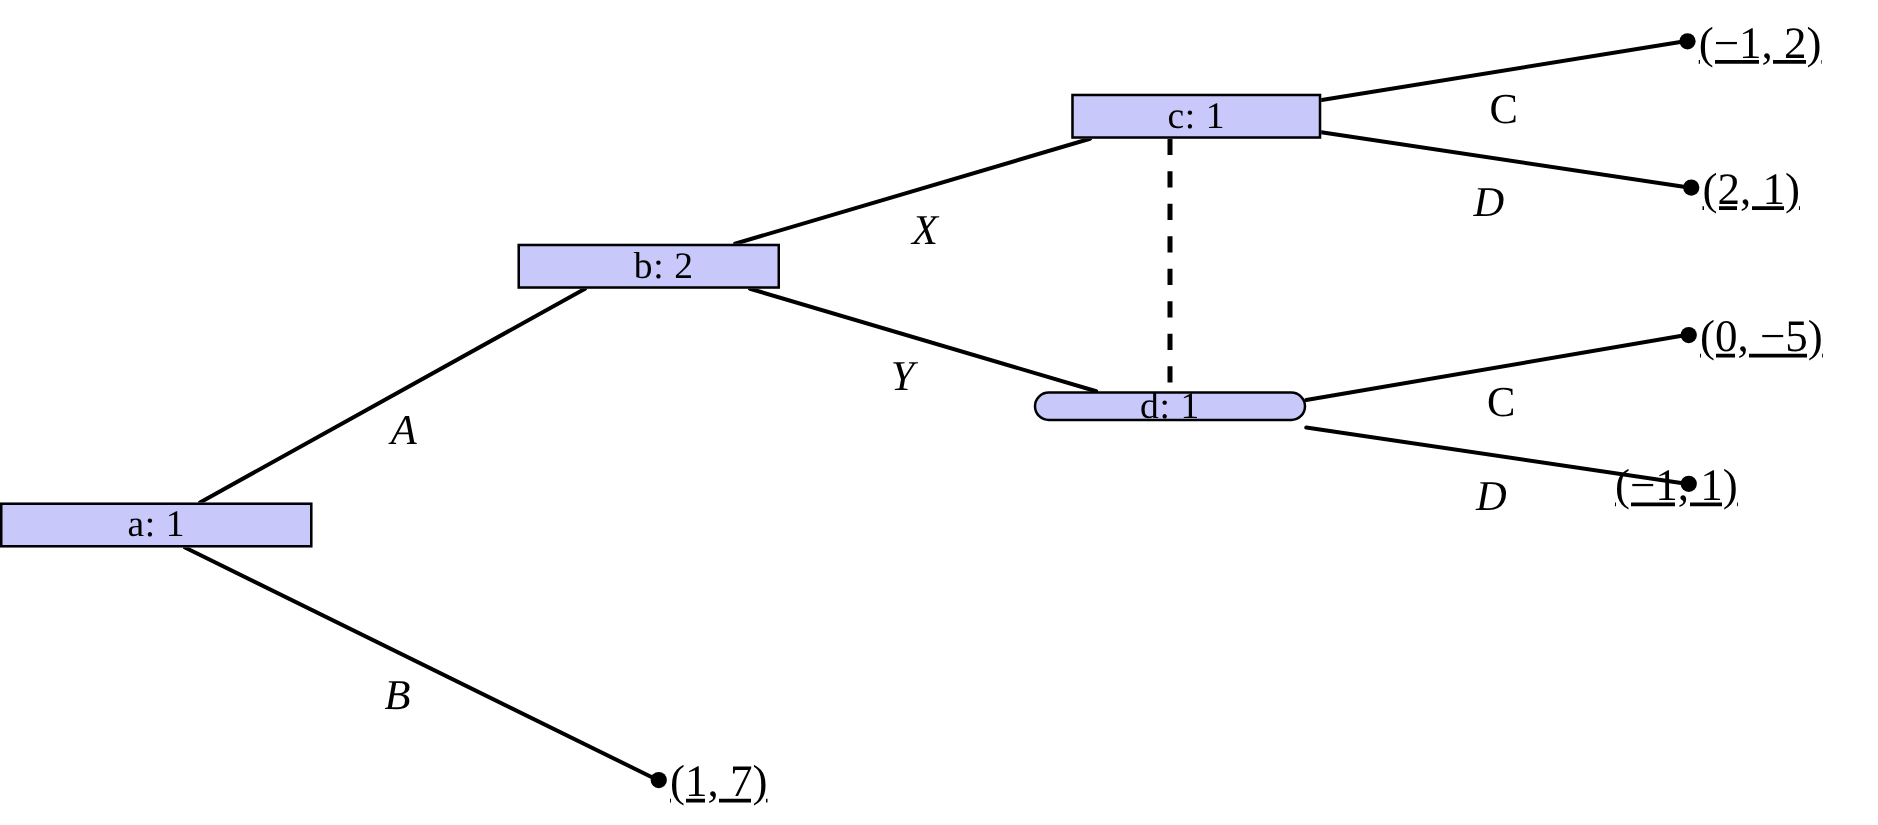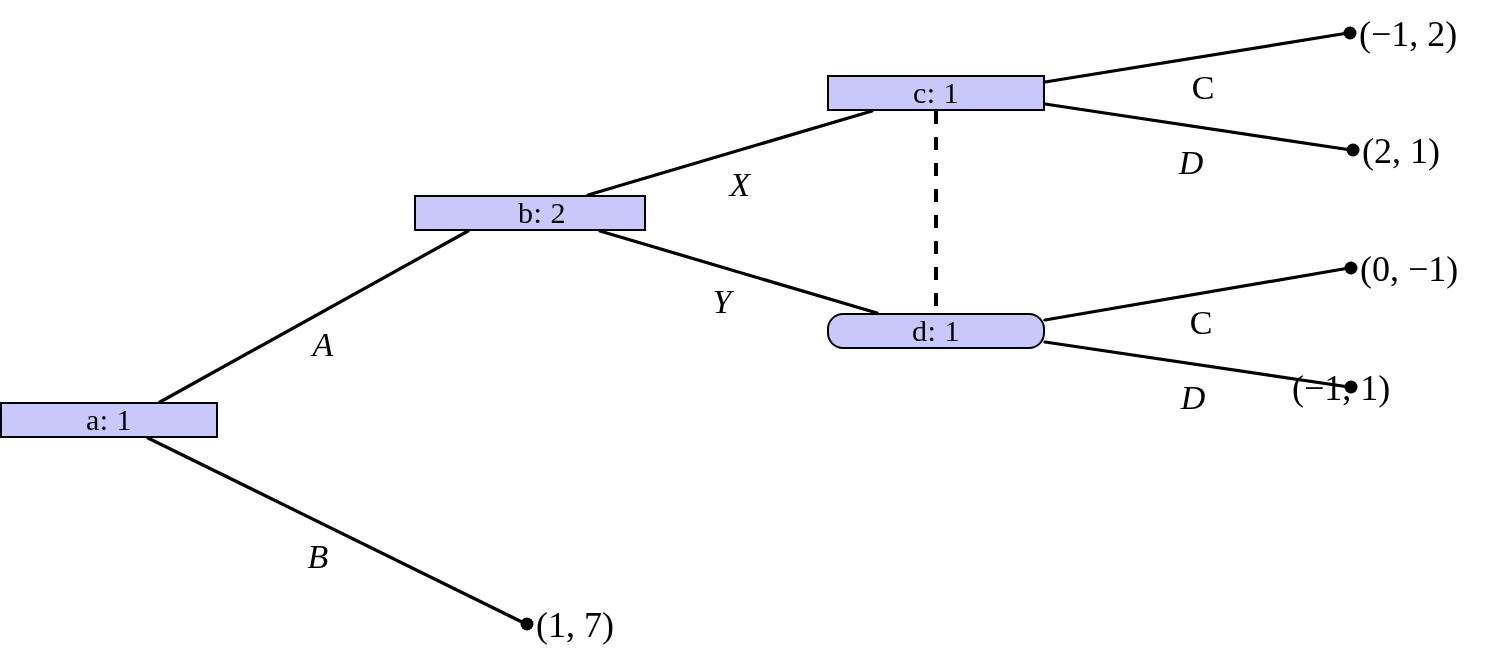--- a/index.html
+++ b/index.html
@@ -47,20 +47,21 @@
   }
   .edge-label.italic { font-style: italic; }
   .edge-label.roman { font-style: normal; }
   .payoff-label {
     position: absolute;
     font-family: "Liberation Serif", "DejaVu Serif", serif;
     font-size: 36px;
     color: #000000;
     white-space: nowrap;
     transform: translate(0, -50%);
+    text-decoration: underline;
   }
 </style>
 </head>
 <body>
 
 <div id="diagram-root">
 
   <svg id="tree-canvas" viewBox="0 0 1502 660" preserveAspectRatio="none" aria-hidden="true">
     <g id="edge-lines">
         <line x1="160" y1="402" x2="468" y2="231" stroke="#000000" stroke-width="3.2" stroke-linecap="round"></line>
@@ -78,44 +79,44 @@
     <g id="terminal-dots">
         <circle cx="1350" cy="33" r="6.5" fill="#000000"></circle>
         <circle cx="1353" cy="150" r="6.5" fill="#000000"></circle>
         <circle cx="1351" cy="268" r="6.5" fill="#000000"></circle>
         <circle cx="1351" cy="387" r="6.5" fill="#000000"></circle>
         <circle cx="527" cy="624" r="6.5" fill="#000000"></circle>
       </g>
   </svg>
 
   <div id="node-layer">
-      <div class="node-box" style="left: 0px; top: 402px; width: 218px; height: 36px;">
+      <div class="node-box" style="left: 0px; top: 402px; width: 250px; height: 36px;">
         <span>a:  1</span>
       </div>
-      <div class="node-box" style="left: 414px; top: 195px; width: 232px; height: 36px; padding-left: 24px;">
+      <div class="node-box" style="left: 414px; top: 195px; width: 210px; height: 36px; padding-left: 24px;">
         <span>b:  2</span>
       </div>
-      <div class="node-box" style="left: 827px; top: 75px; width: 218px; height: 36px;">
+      <div class="node-box" style="left: 857px; top: 75px; width: 200px; height: 36px;">
         <span>c:  1</span>
       </div>
-      <div class="node-box" style="left: 827px; top: 313px; width: 218px; height: 36px; border-radius: 16px;">
+      <div class="node-box" style="left: 827px; top: 313px; width: 218px; height: 24px; border-radius: 16px;">
         <span>d:  1</span>
       </div>
     </div>
   <div id="edge-label-layer">
       <div class="edge-label italic" style="left: 323px; top: 345px;">A</div>
       <div class="edge-label italic" style="left: 318px; top: 557px;">B</div>
       <div class="edge-label italic" style="left: 740px; top: 185px;">X</div>
       <div class="edge-label italic" style="left: 722px; top: 302px;">Y</div>
       <div class="edge-label roman" style="left: 1203px; top: 88px;">C</div>
       <div class="edge-label italic" style="left: 1191px; top: 163px;">D</div>
       <div class="edge-label roman" style="left: 1201px; top: 323px;">C</div>
       <div class="edge-label italic" style="left: 1193px; top: 398px;">D</div>
     </div>
   <div id="payoff-layer">
       <div class="payoff-label" style="left: 1359px; top: 34px;">(−1, 2)</div>
       <div class="payoff-label" style="left: 1362px; top: 151px;">(2, 1)</div>
-      <div class="payoff-label" style="left: 1360px; top: 269px;">(0, −1)</div>
+      <div class="payoff-label" style="left: 1360px; top: 269px;">(0, −5)</div>
       <div class="payoff-label" style="left: 1292px; top: 388px;">(−1, 1)</div>
       <div class="payoff-label" style="left: 536px; top: 625px; text-align: center;">(1, 7)</div>
     </div>
 
 </div>
 
 </body></html>

